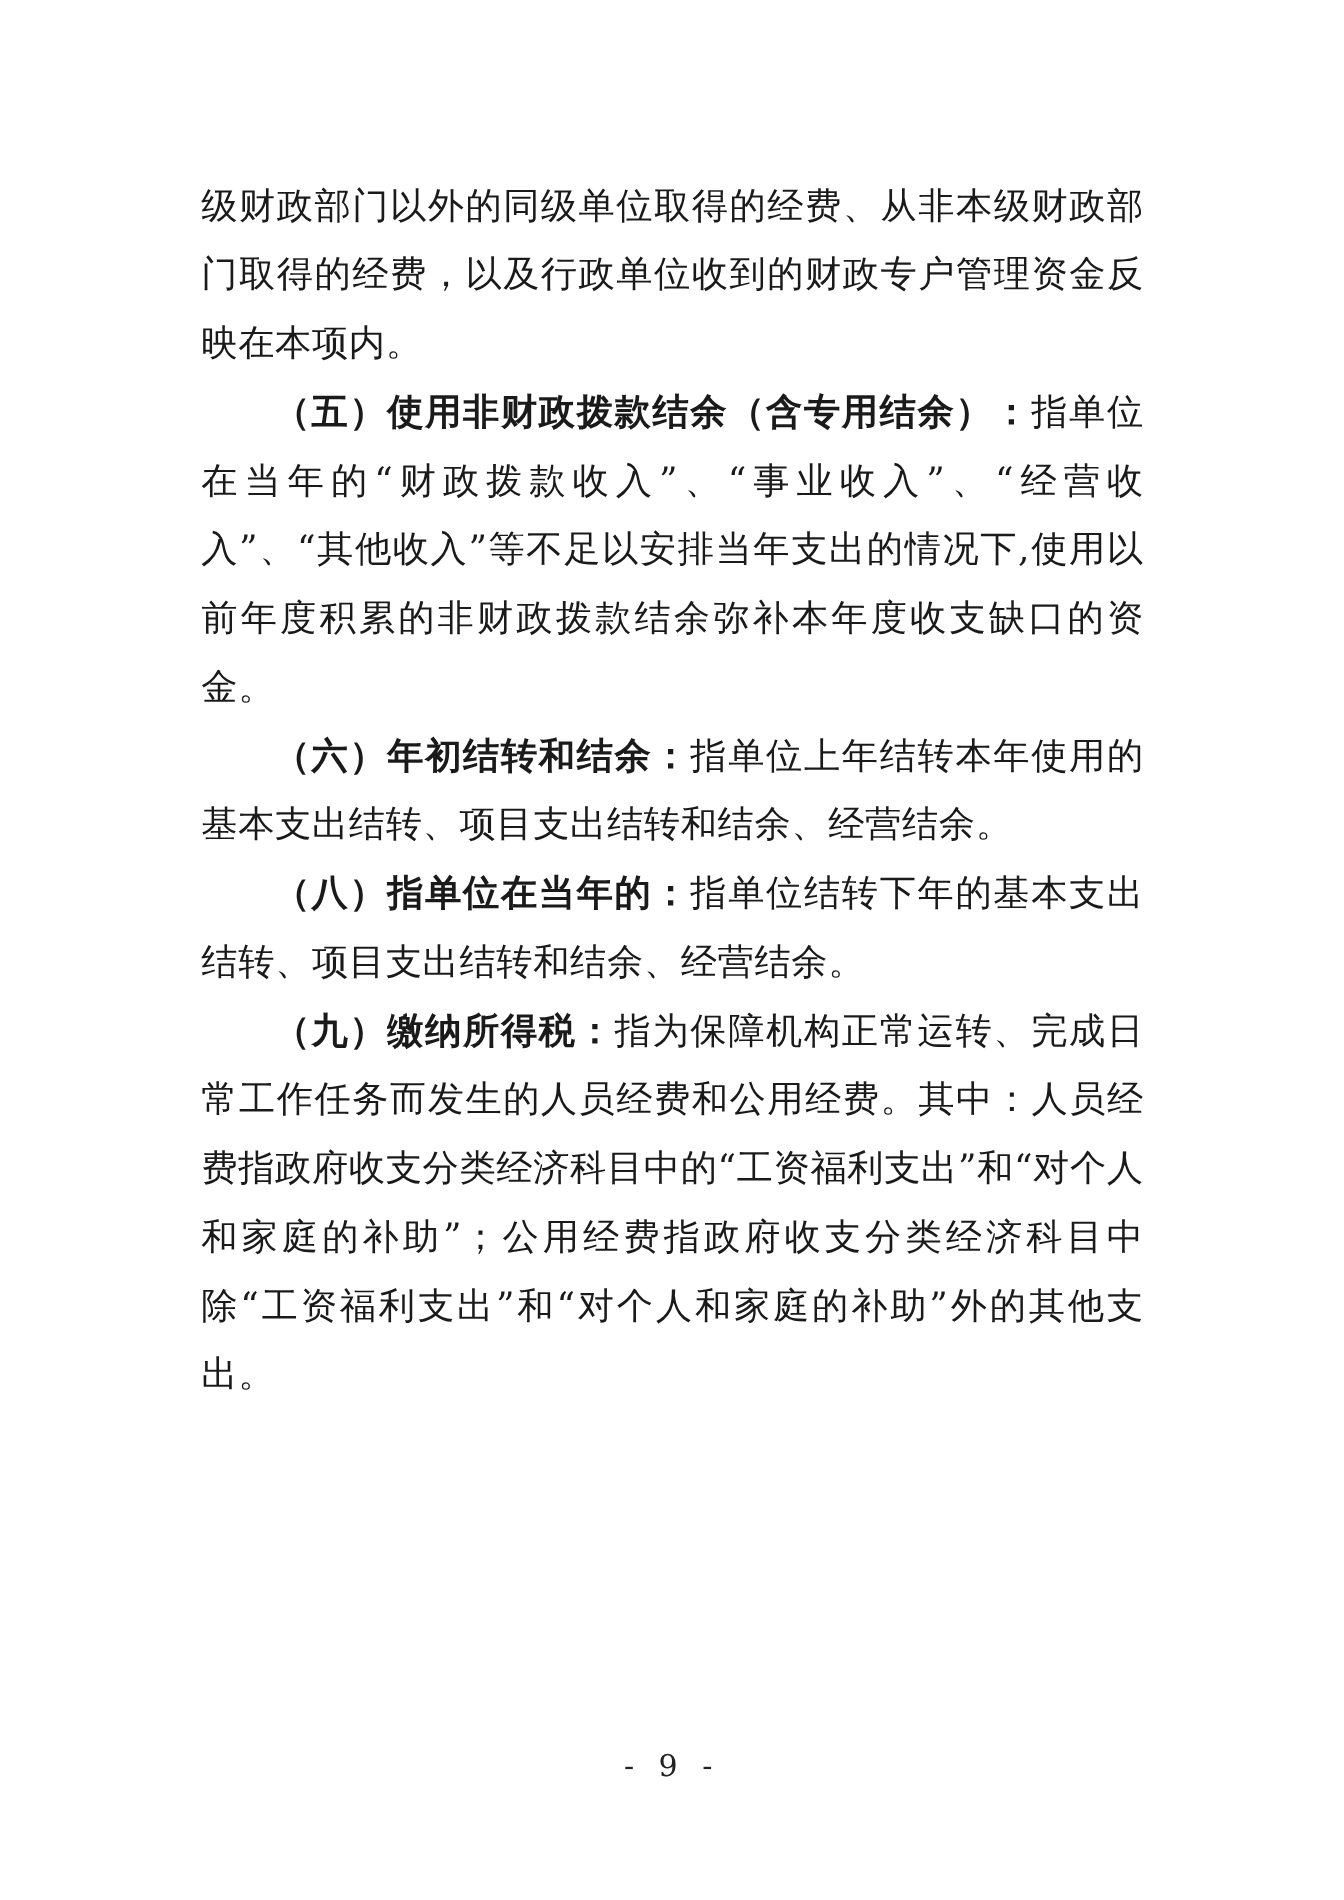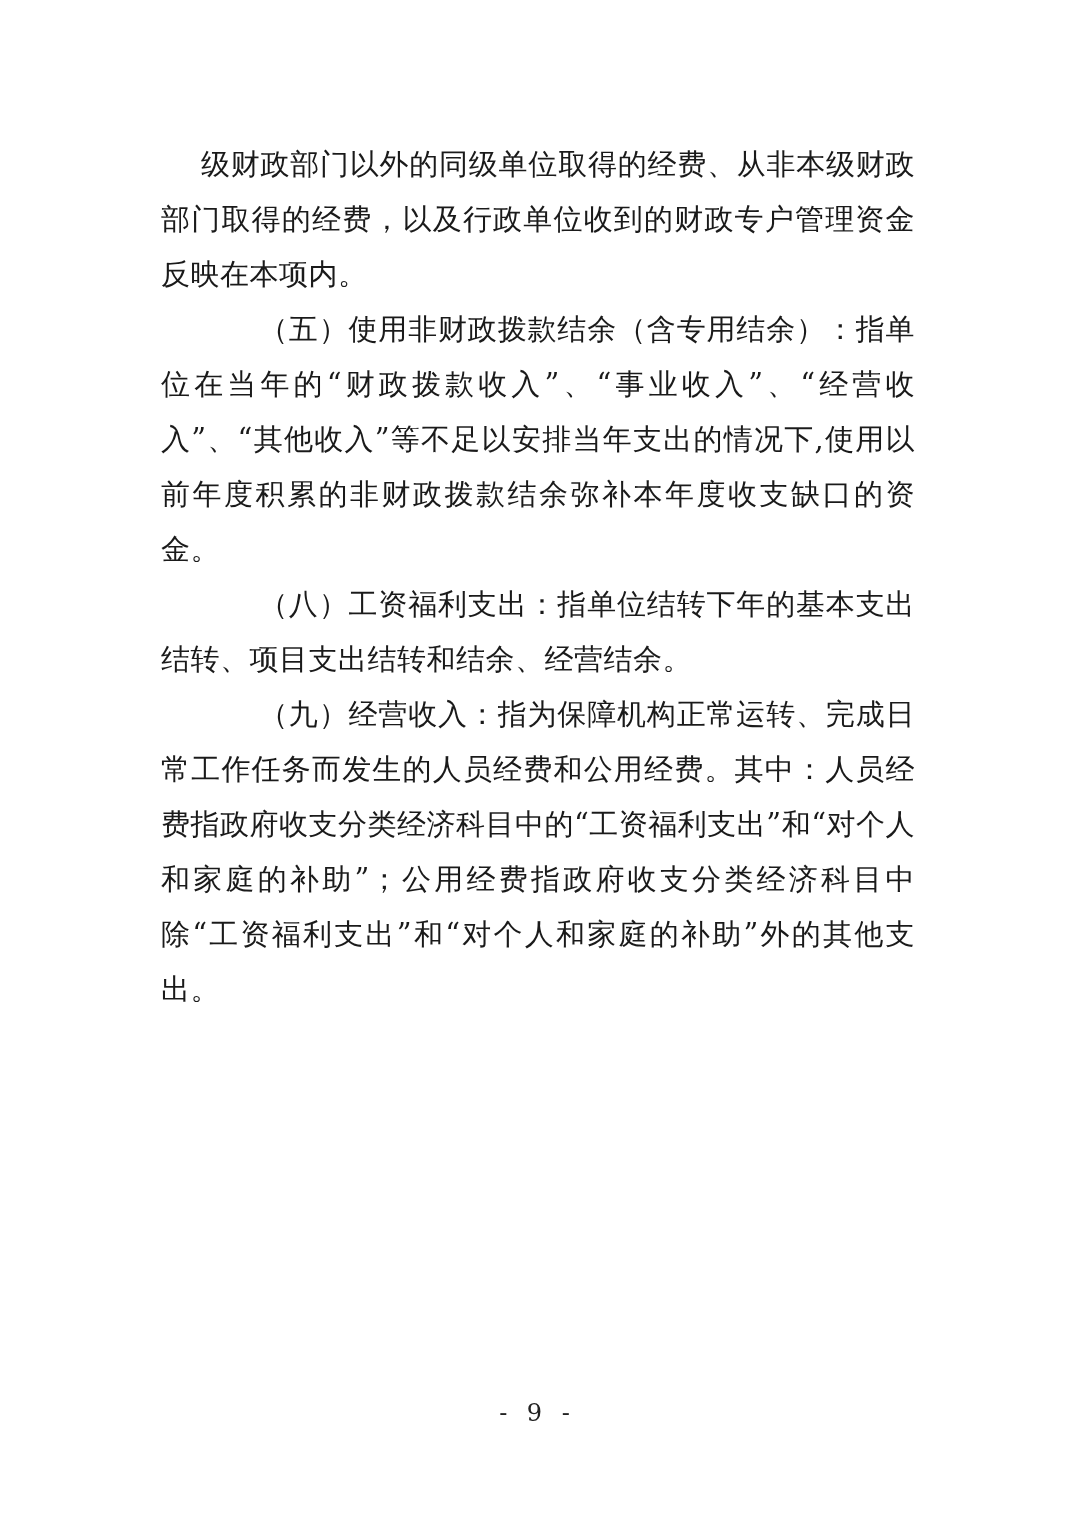--- a/index.html
+++ b/index.html
@@ -28,39 +28,39 @@
     letter-spacing: 0.5px;
   }
   .content p {
     margin: 0;
     padding: 0;
   }
   .content p.indent {
     text-indent: 2em;
   }
   .lead {
-    font-weight: 400;
-    margin-left: 40px;
+    font-weight: 700;
   }
   .page-number {
     position: absolute;
     top: 1398px;
     left: 0;
     width: 100%;
     text-align: center;
     font-size: 24px;
     line-height: 30px;
     letter-spacing: 6px;
     color: #222;
   }
 </style>
 </head>
 <body>
 
 <div class="page">
   <div class="content">
     <p><span class="lead"></span><span>级财政部门以外的同级单位取得的经费、从非本级财政部门取得的经费，以及行政单位收到的财政专户管理资金反映在本项内。</span></p>
     <p class="indent"><span class="lead">（五）使用非财政拨款结余（含专用结余）：</span><span>指单位在当年的“财政拨款收入”、“事业收入”、“经营收入”、“其他收入”等不足以安排当年支出的情况下,使用以前年度积累的非财政拨款结余弥补本年度收支缺口的资金。</span></p>
-    <p class="indent"><span class="lead">（八）工资福利支出：</span><span>指单位结转下年的基本支出结转、项目支出结转和结余、经营结余。</span></p>
-    <p class="indent"><span class="lead">（九）经营收入：</span><span>指为保障机构正常运转、完成日常工作任务而发生的人员经费和公用经费。其中：人员经费指政府收支分类经济科目中的“工资福利支出”和“对个人和家庭的补助”；公用经费指政府收支分类经济科目中除“工资福利支出”和“对个人和家庭的补助”外的其他支出。</span></p>
+    <p class="indent"><span class="lead">（六）年初结转和结余：</span><span>指单位上年结转本年使用的基本支出结转、项目支出结转和结余、经营结余。</span></p>
+    <p class="indent"><span class="lead">（八）指单位在当年的：</span><span>指单位结转下年的基本支出结转、项目支出结转和结余、经营结余。</span></p>
+    <p class="indent"><span class="lead">（九）缴纳所得税：</span><span>指为保障机构正常运转、完成日常工作任务而发生的人员经费和公用经费。其中：人员经费指政府收支分类经济科目中的“工资福利支出”和“对个人和家庭的补助”；公用经费指政府收支分类经济科目中除“工资福利支出”和“对个人和家庭的补助”外的其他支出。</span></p>
   </div>
   <div class="page-number">- 9 -</div>
 </div>
 
 </body></html>

